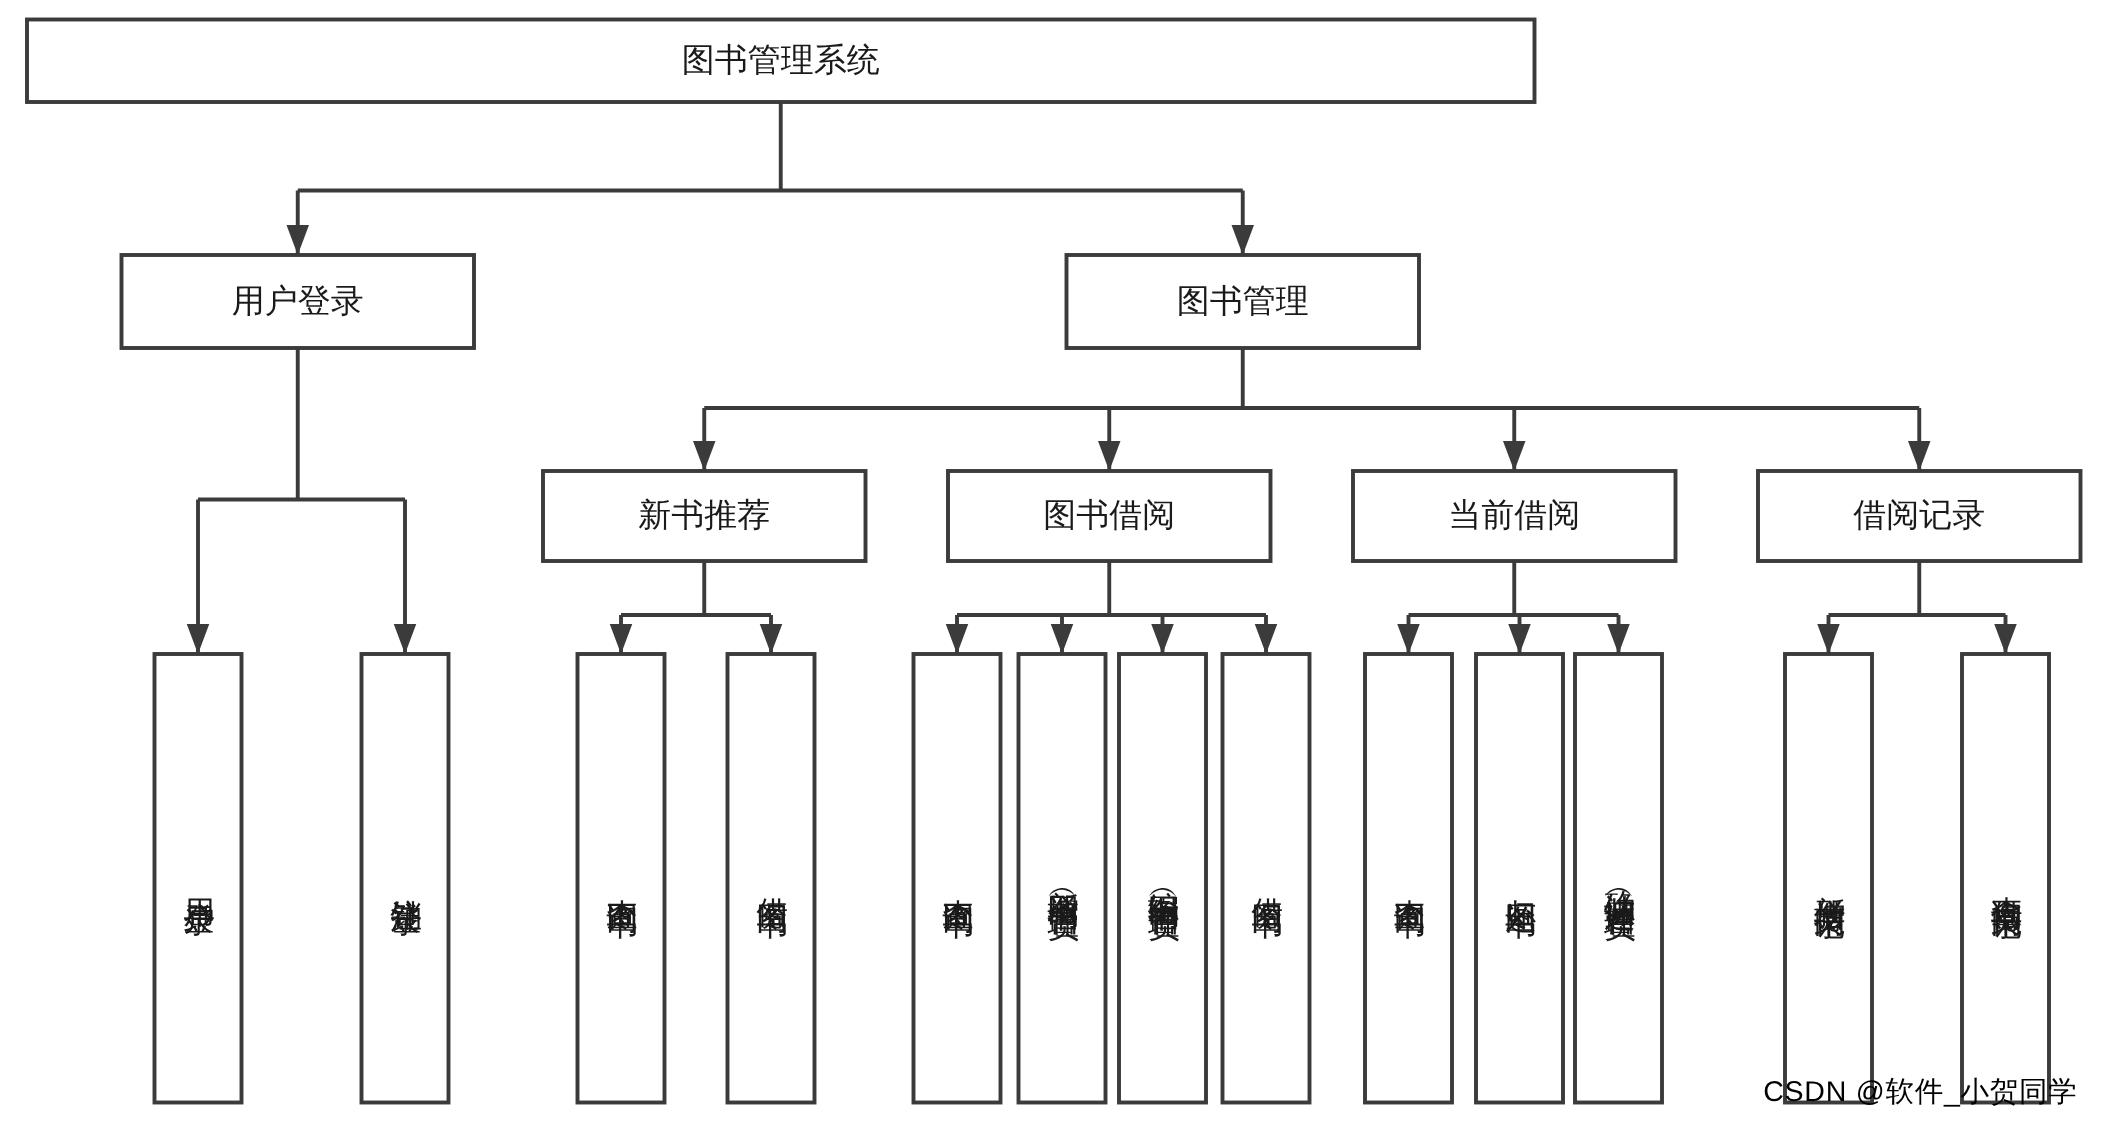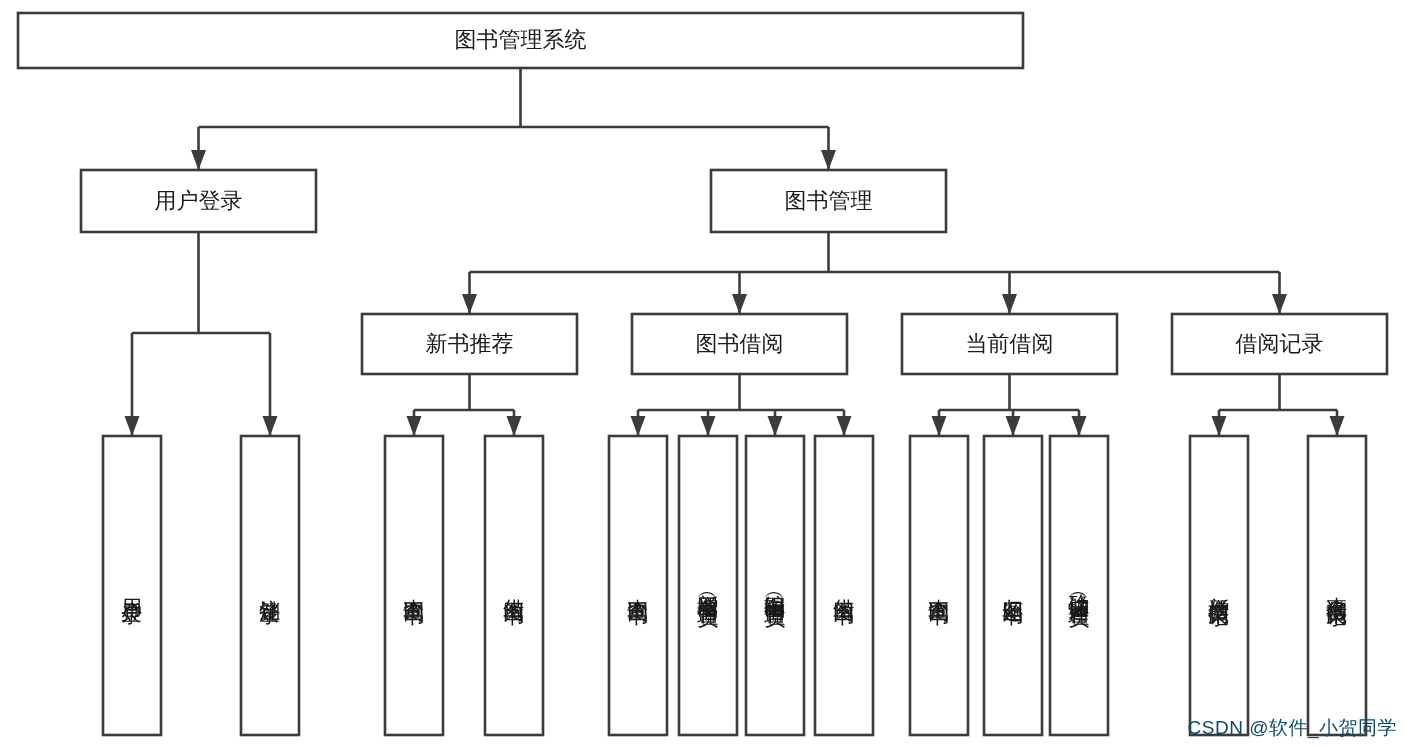--- a/index.html
+++ b/index.html
@@ -58,25 +58,25 @@
     line-height: 1.22;
     letter-spacing: 2px;
     color: #1a1a1a;
     white-space: nowrap;
     text-align: center;
     pointer-events: none;
     user-select: none;
   }
   .watermark {
     position: absolute;
-    right: 8px;
+    right: 20px;
     bottom: 6px;
     font-family: "Liberation Sans", "DejaVu Sans", sans-serif;
     font-size: 19px;
-    color: #0c4a6e;
+    color: #000000;
     letter-spacing: 0.5px;
     white-space: nowrap;
   }
 </style>
 </head>
 <body>
 
 <div id="diagram-root">
 
   <svg id="tree-svg" viewBox="0 0 1405 747">

